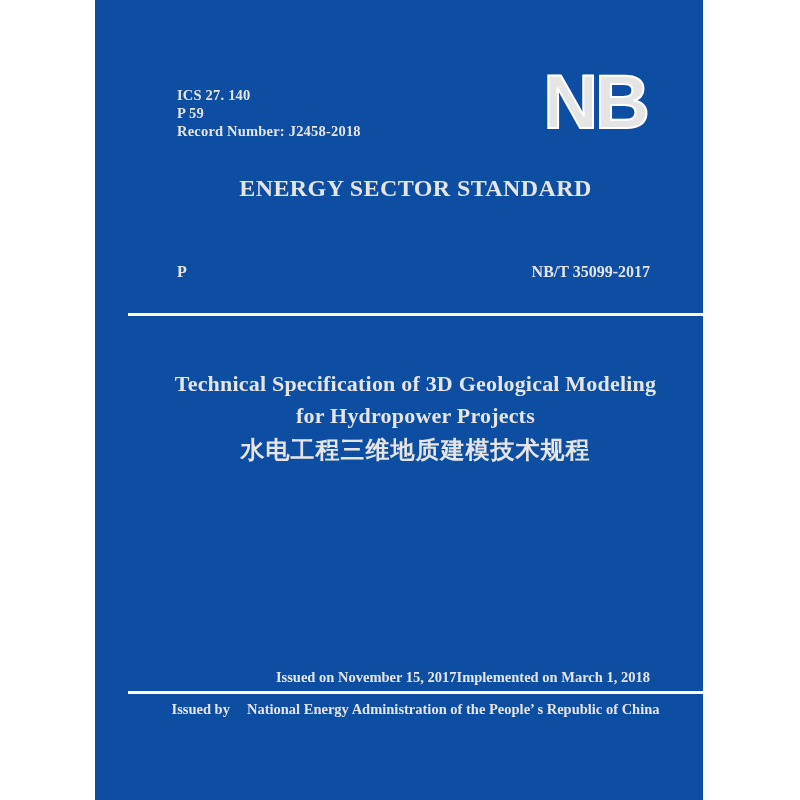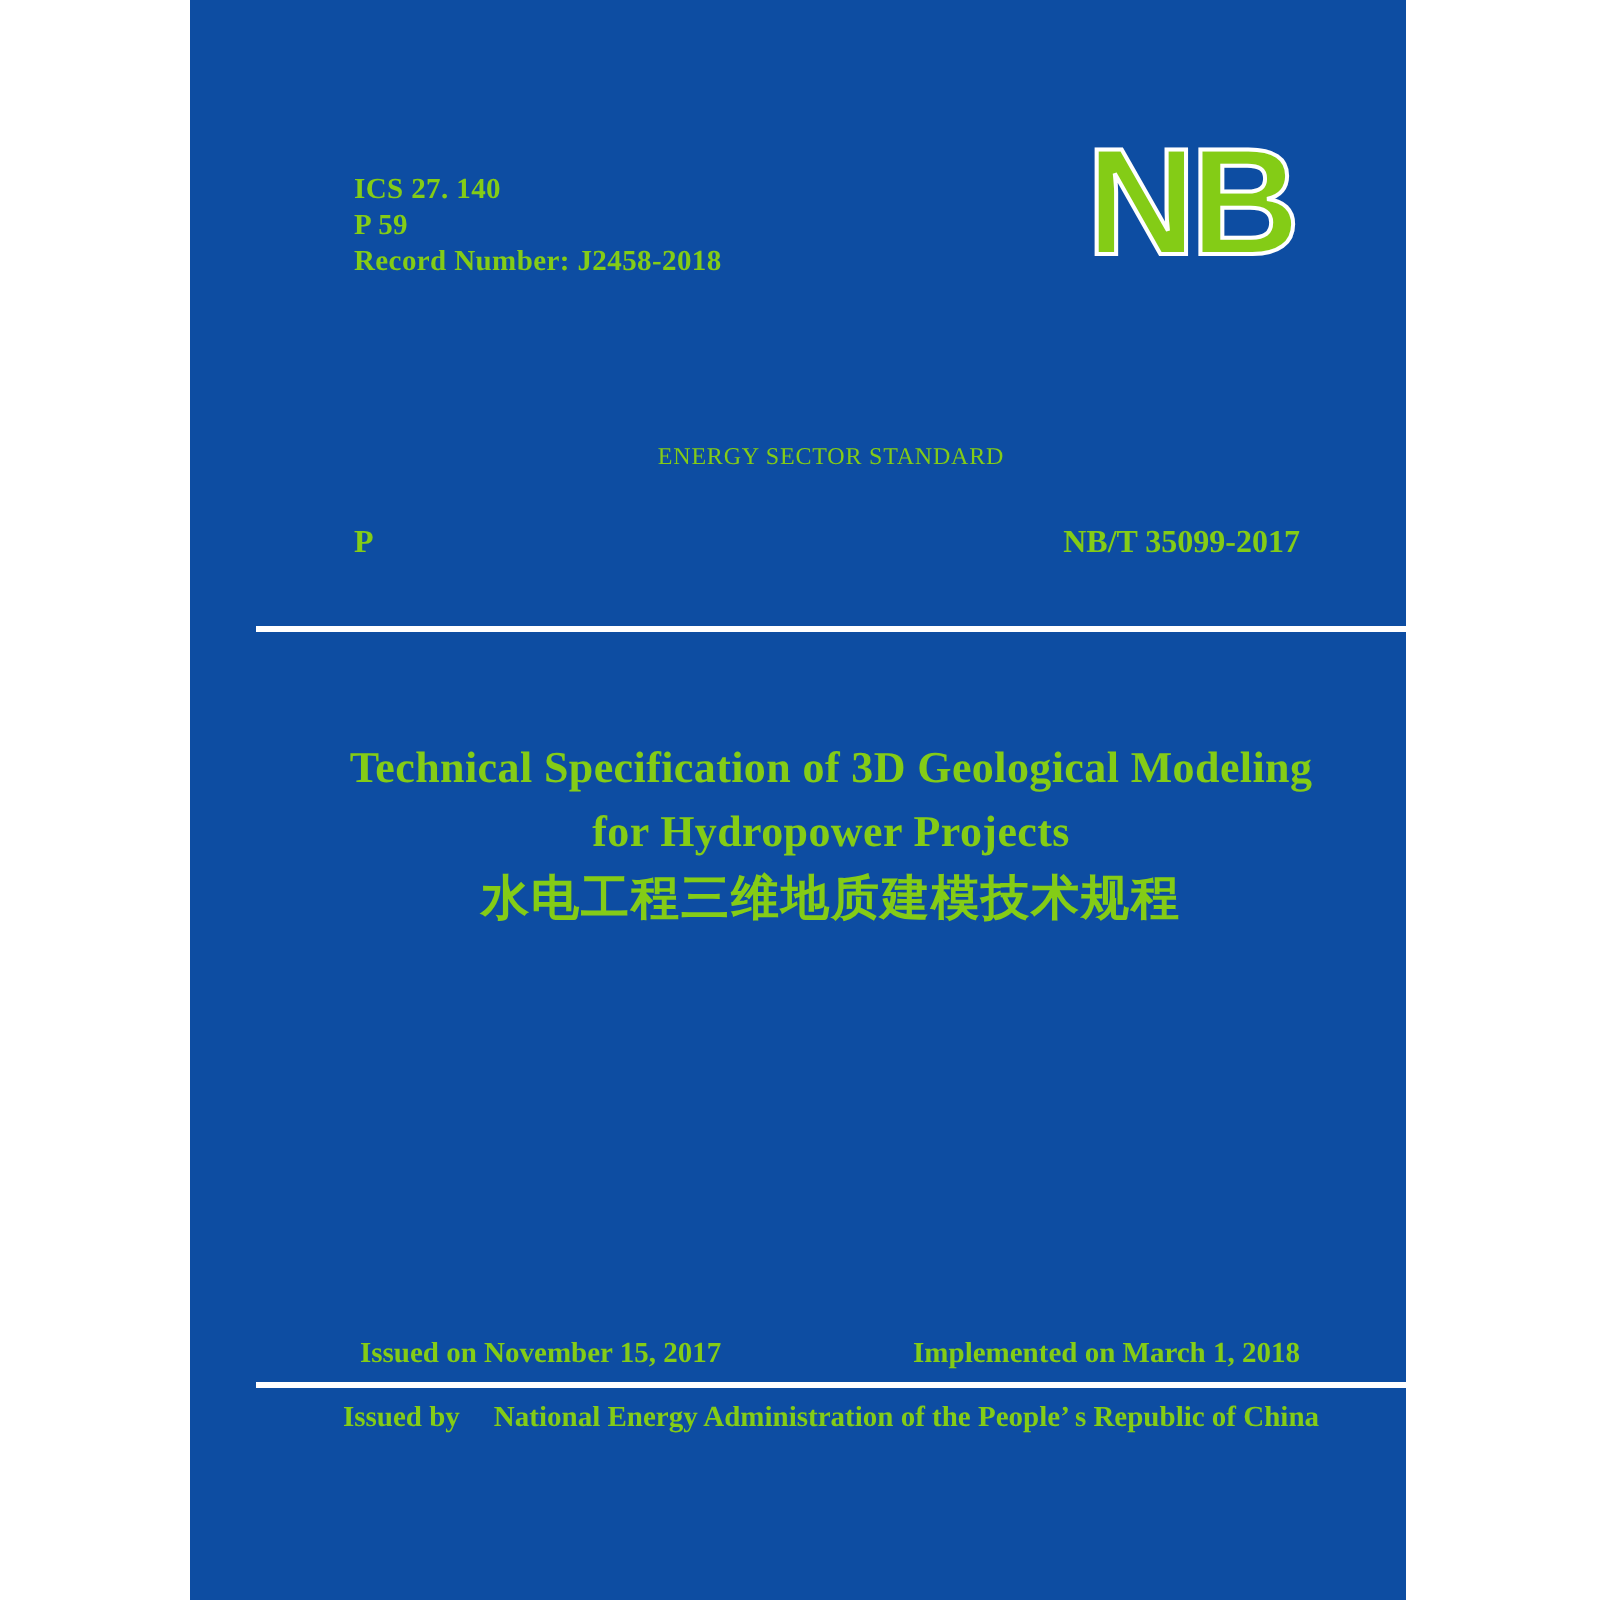--- a/index.html
+++ b/index.html
@@ -22,23 +22,22 @@
   .logo {
     position:absolute; right:56px; top:64px;
     font-family:"Liberation Sans","DejaVu Sans",sans-serif;
     font-weight:bold; font-size:76px; line-height:1; letter-spacing:-3px;
     -webkit-text-stroke:2px #ffffff;
   }
   .heading {
     position:absolute; left:33px; width:575px; top:176px; text-align:center;
   }
   .heading .en {
-    font-weight:normal; font-size:12px; line-height:25px; letter-spacing:0.4px;
+    font-weight:bold; font-size:24px; line-height:25px; letter-spacing:0.4px;
     white-space:nowrap;
-    margin-top:40px;
   }
   .heading .cjk {
     margin-top:7px;
     font-family:"Liberation Sans","DejaVu Sans",sans-serif;
     font-weight:bold; font-size:17px; line-height:20px; letter-spacing:0.5px;
     white-space:nowrap;
   }
   .code-row {
     position:absolute; left:82px; right:53px; top:263px;
     display:flex; justify-content:space-between; align-items:baseline;
@@ -57,33 +56,33 @@
     white-space:nowrap;
   }
   .title-block .cjk {
     margin-top:3px;
     font-family:"Liberation Sans","DejaVu Sans",sans-serif;
     font-weight:bold; font-size:24px; line-height:30px; letter-spacing:1px;
     white-space:nowrap;
   }
   .dates-row {
     position:absolute; left:85px; right:53px; top:669px;
-    display:flex; justify-content:space-between; align-items:baseline;
+    display:flex; justify-content:flex-end; align-items:baseline;
     font-weight:bold; font-size:14.5px; white-space:nowrap;
   }
   .issuer {
     position:absolute; left:33px; width:575px; top:701px; text-align:center;
     font-weight:bold; font-size:14.5px; white-space:nowrap;
   }
   .issuer .label { margin-right:17px;margin-top:38px; }
 </style>
 </head>
 <body>
 
-<div class="cover" style="background: rgb(13, 77, 162); color: #84cc16;">
+<div class="cover" style="background: rgb(13, 77, 162); color: #e5e5e5;">
 
   <div class="meta">
     <div>ICS 27. 140</div>
     <div>P 59</div>
     <div>Record Number: J2458-2018</div>
   </div>
 
   <div class="logo">NB</div>
 
   <div class="heading">

